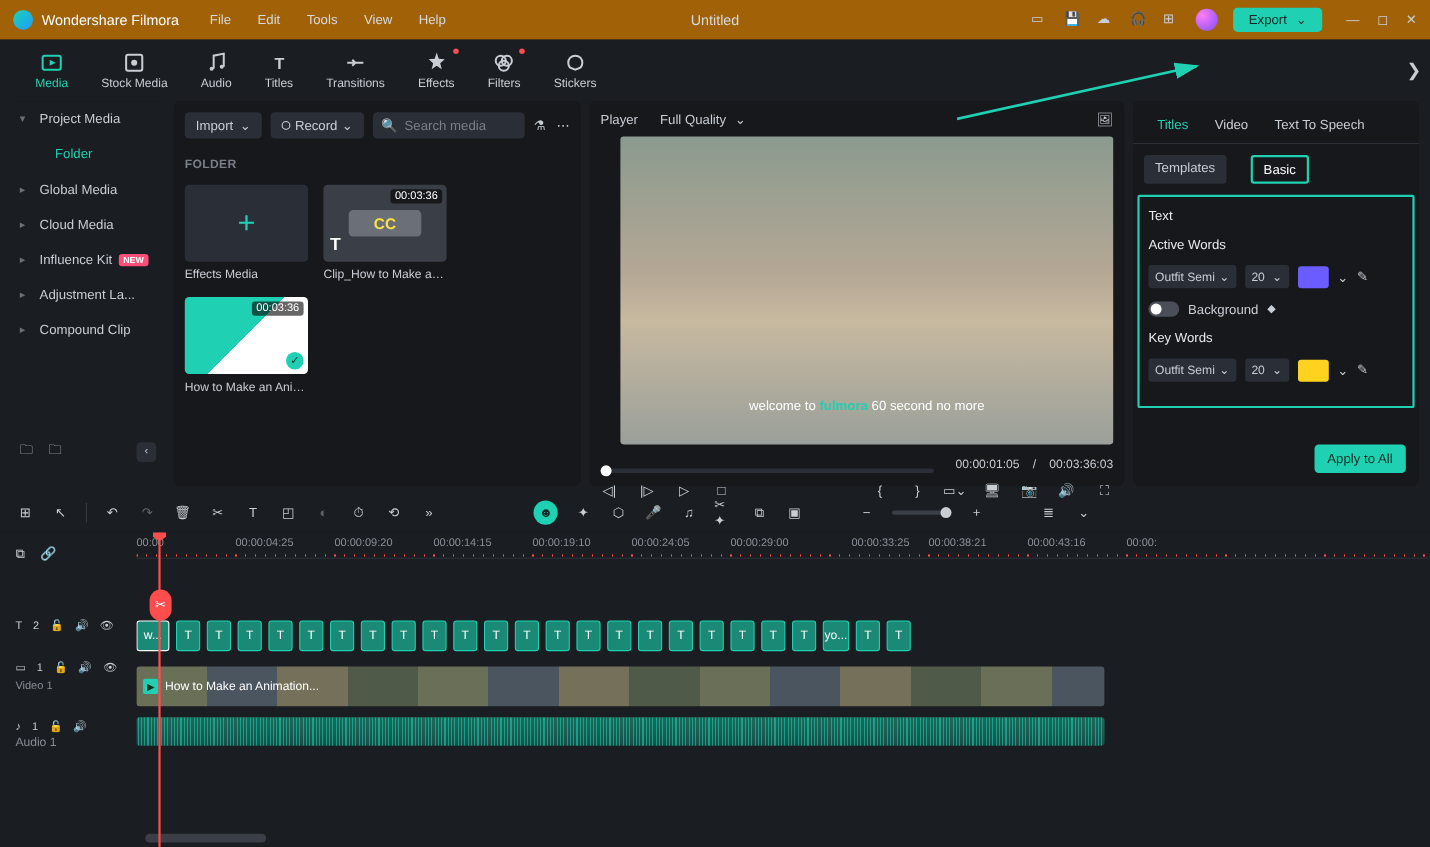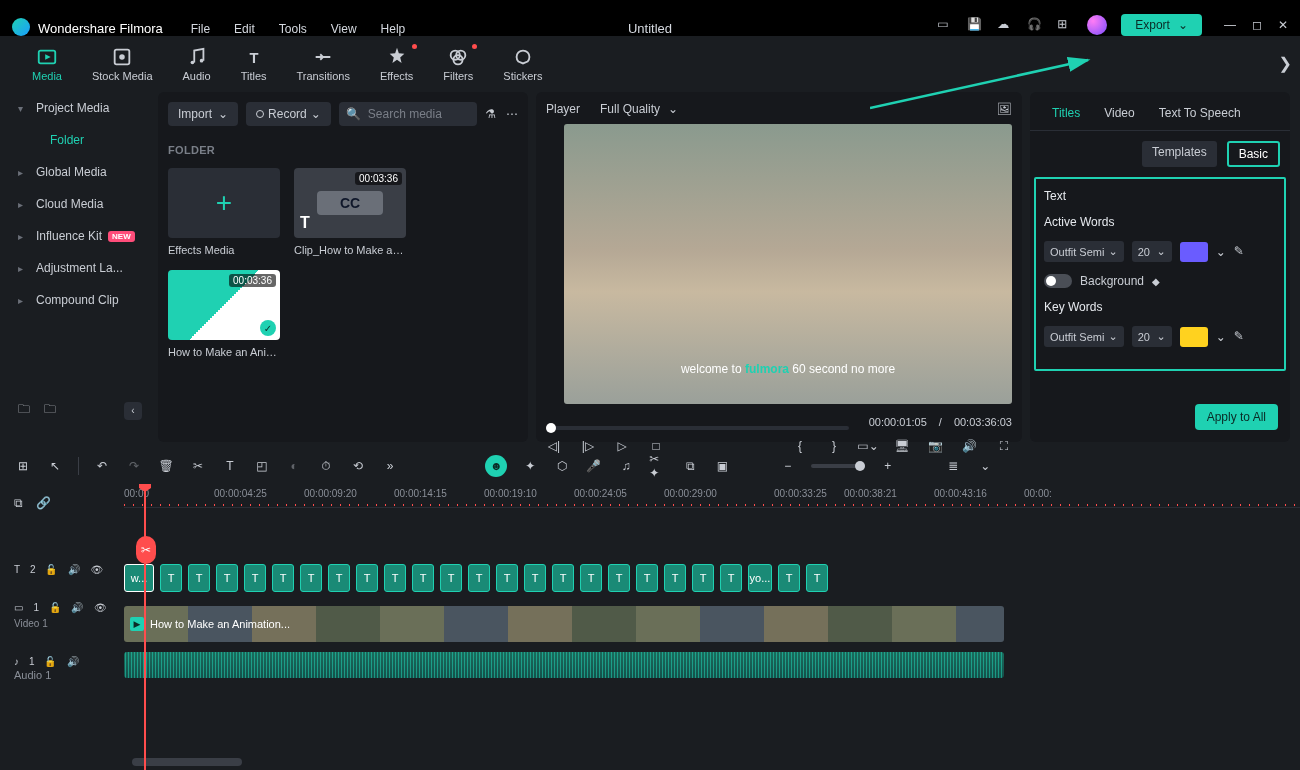--- a/index.html
+++ b/index.html
@@ -1,19 +1,19 @@
 <!DOCTYPE html>
 <html><head>
 <meta charset="utf-8">
 <style>
 * { margin: 0; padding: 0; box-sizing: border-box; font-family: -apple-system, BlinkMacSystemFont, "Segoe UI", sans-serif; }
 body { background: #1a1d21; color: #c9cdd4; width: 1300px; height: 770px; overflow: hidden; font-size: 12px; position: relative; }
 
 
-.titlebar { height: 36px; background: #000000; display: flex; align-items: flex-end; padding: 0 12px; }
+.titlebar { height: 36px; background: #a16207; display: flex; align-items: center; padding: 0 12px; }
 .titlebar .logo { width: 18px; height: 18px; background: linear-gradient(135deg,#1fd1b2,#1a9eff); border-radius: 50%; margin-right: 8px; display:flex;align-items:center;justify-content:center;}
 .titlebar .appname { color: #fff; font-weight: 500; font-size: 13px; margin-right: 28px; }
 .titlebar .menu { display: flex; gap: 24px; color: #d5d9e0; font-size: 12px; }
 .titlebar .menu span { cursor: pointer; }
 .titlebar .doc-title { position: absolute; left: 50%; transform: translateX(-50%); color: #d5d9e0; font-size: 13px; }
 .titlebar .right { margin-left: auto; display: flex; gap: 14px; align-items: center; }
 .titlebar .icon { width: 16px; height: 16px; color:#c9cdd4; cursor:pointer; }
 .avatar { width: 20px; height: 20px; border-radius: 50%; background: radial-gradient(circle at 30% 30%, #ff7cf5, #7c4dff); }
 .export-btn { background: #1fd1b2; color: #0a2b26; padding: 4px 14px; border-radius: 4px; display: flex; gap: 8px; align-items: center; font-weight: 500; font-size: 12px; cursor:pointer;}
 .window-controls { display: flex; gap: 16px; margin-left: 8px; color:#c9cdd4;}
@@ -48,21 +48,21 @@
 .search-box { flex: 1; background: #2a2e36; padding: 5px 8px; border-radius: 4px; display: flex; align-items: center; gap: 6px; color:#7a7f88;}
 .media-icons { display:flex; gap:10px; color:#c9cdd4;}
 .folder-label { color: #7a7f88; font-size: 11px; font-weight:600; margin: 8px 0 12px 0; letter-spacing:0.3px;}
 .media-grid { display:flex; flex-wrap:wrap; gap:14px;}
 .media-tile { width:112px; }
 .media-thumb { width:112px; height:70px; background:#2a2e36; border-radius:4px; display:flex; align-items:center; justify-content:center; position:relative; overflow:hidden;}
 .media-tile .caption { font-size:11px; color:#c9cdd4; margin-top:6px; white-space:nowrap; overflow:hidden; text-overflow:ellipsis;}
 .plus-big { color:#1fd1b2; font-size:28px; font-weight:200;}
 .media-thumb .dur { position:absolute; top:4px; right:4px; background:rgba(0,0,0,0.6); color:#fff; font-size:10px; padding:1px 4px; border-radius:3px;}
 .media-thumb.cc { background:#3a3e46;}
-.cc-badge{background:#6a6f78;color:#0f172a;padding:4px 23px;border-radius:4px;font-weight:700;font-size:14px;}
+.cc-badge{background:#6a6f78;color:#fde047;padding:4px 23px;border-radius:4px;font-weight:700;font-size:14px;}
 .t-badge{position:absolute;left:6px;bottom:6px;color:#fff;font-weight:700;font-size:16px;}
 .media-thumb.video{background:linear-gradient(135deg,#1fd1b2 0%,#1fd1b2 50%,#fff 50%,#fff 100%);}
 .check-badge{position:absolute;right:4px;bottom:4px;width:16px;height:16px;background:#1fd1b2;border-radius:50%;display:flex;align-items:center;justify-content:center;color:#0a2b26;font-size:10px;}
 
 
 .player { flex: 1; background: #16181c; border-radius: 6px; padding: 10px; display:flex; flex-direction:column;}
 .player-header { display:flex; align-items:center; gap:20px; margin-bottom:8px;}
 .player-header .label { color:#c9cdd4; font-size:12px;}
 .player-header .quality { color:#c9cdd4; font-size:12px; display:flex; gap:8px; align-items:center;justify-content:flex-end;}
 .player-header .right { margin-left:auto; color:#c9cdd4; cursor:pointer;}
@@ -75,21 +75,21 @@
 .timecode{color:#c9cdd4;font-size:11px;}
 .player-controls{display:flex;align-items:center;gap:18px;margin-top:8px;color:#c9cdd4;}
 .player-controls .spacer{flex:1;}
 .pc-icon{cursor:pointer;width:16px;height:16px;display:flex;align-items:center;justify-content:center;}
 
 
 .inspector { width: 260px; background: #16181c; border-radius:6px; padding-top:4px; position:relative;}
 .inspector-tabs { display:flex; gap:0; border-bottom:1px solid #2a2e36; padding:0 10px;}
 .inspector-tabs .tab { padding:10px 12px; font-size:12px; color:#c9cdd4; cursor:pointer;}
 .inspector-tabs .tab.active { color:#1fd1b2;}
-.inspector-subtabs{display:flex;gap:10px;padding:10px;justify-content:flex-end;}
+.inspector-subtabs{display:flex;gap:22px;padding:10px;}
 .subtab{padding:4px 10px;font-size:12px;background:#2a2e36;border-radius:3px;cursor:pointer;}
 .subtab.active{background:transparent;border:2px solid #1fd1b2;color:#fff;}
 .highlight-panel{border:2px solid #1fd1b2;margin:0 4px;padding:10px 8px;border-radius:2px;}
 .section-title{font-size:12px;color:#e6e9ee;margin-bottom:12px;}
 .prop-row{display:flex;align-items:center;gap:8px;margin-bottom:12px;}
 .mini-dropdown{background:#2a2e36;padding:4px 6px;border-radius:3px;font-size:11px;display:flex;align-items:center;gap:4px;cursor:pointer;min-width:58px;justify-content:space-between;}
 .color-swatch{width:28px;height:20px;border-radius:3px;cursor:pointer;}
 .swatch-purple{background:#6a5cff;}
 .swatch-yellow{background:#ffd21f;}
 .toggle{width:28px;height:14px;background:#4a4e56;border-radius:8px;position:relative;cursor:pointer;}

